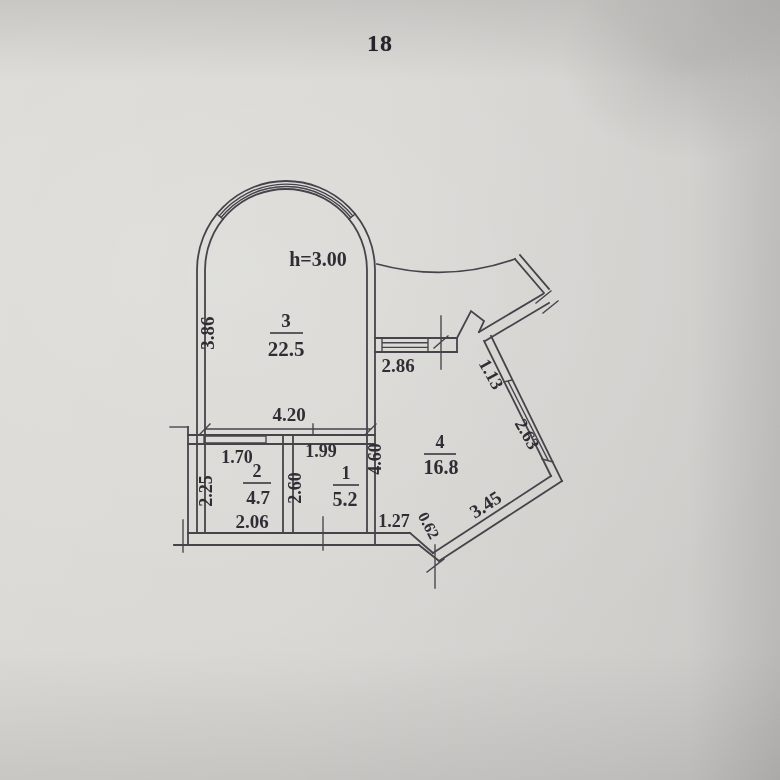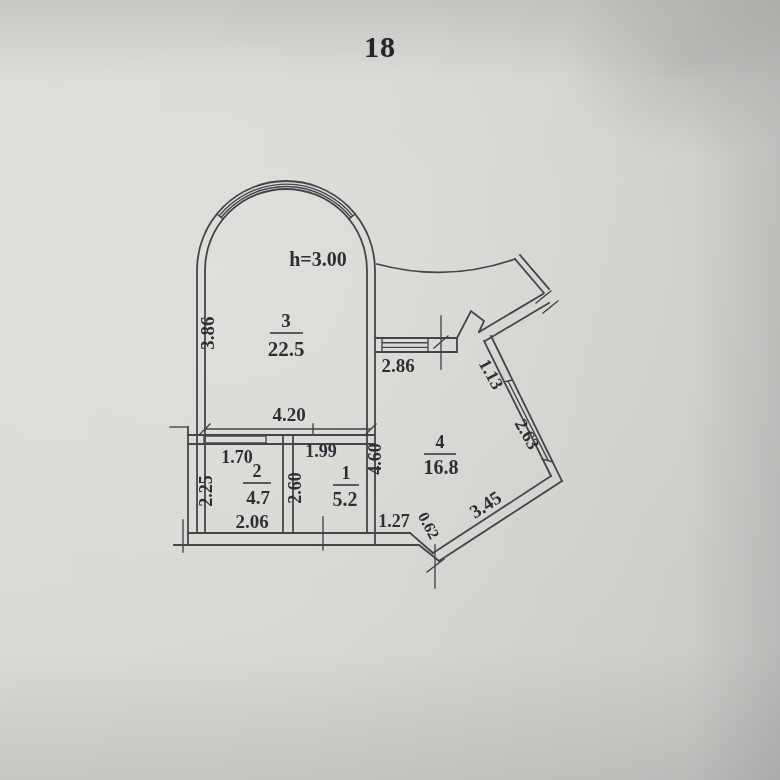--- a/index.html
+++ b/index.html
@@ -16,21 +16,21 @@
     background:linear-gradient(180deg, rgba(92,90,88,0.16), rgba(92,90,88,0));pointer-events:none;}
   .shade-right{position:absolute;top:0;right:0;bottom:0;width:90px;
     background:linear-gradient(270deg, rgba(75,74,78,0.12), rgba(75,74,78,0));pointer-events:none;}
   .shade-bottom{position:absolute;left:0;right:0;bottom:0;height:130px;
     background:linear-gradient(0deg, rgba(70,70,74,0.12), rgba(70,70,74,0));pointer-events:none;}
   .shade-corner{position:absolute;top:-40px;right:-40px;width:260px;height:200px;
     background:radial-gradient(closest-side, rgba(60,60,64,0.14), rgba(60,60,64,0));pointer-events:none;}
   .title{
     position:absolute;left:0;top:30px;width:760px;
     display:flex;justify-content:center;align-items:baseline;gap:24px;
-    font-weight:700;font-size:30px;letter-spacing:1px;color:#24242a;
+    font-weight:700;font-size:24px;letter-spacing:1px;color:#24242a;
     text-shadow:0 0 1px rgba(40,40,46,0.35);
   }
   svg.plan{position:absolute;left:0;top:0;filter:blur(0.25px);}
   .w{stroke:#45444b;stroke-width:1.8;fill:none;stroke-linecap:square;}
   .t{stroke:#45444b;stroke-width:1.35;fill:none;stroke-linecap:square;}
   .lbl{fill:#2f2e34;font-weight:700;font-family:"Liberation Serif","DejaVu Serif",serif;}
   .fs16{font-size:16px;} .fs18{font-size:18px;} .fs19{font-size:19px;}
   .fs20{font-size:20px;} .fs21{font-size:21px;}
   .frac{stroke:#2f2e34;stroke-width:1.5;}
 </style>

